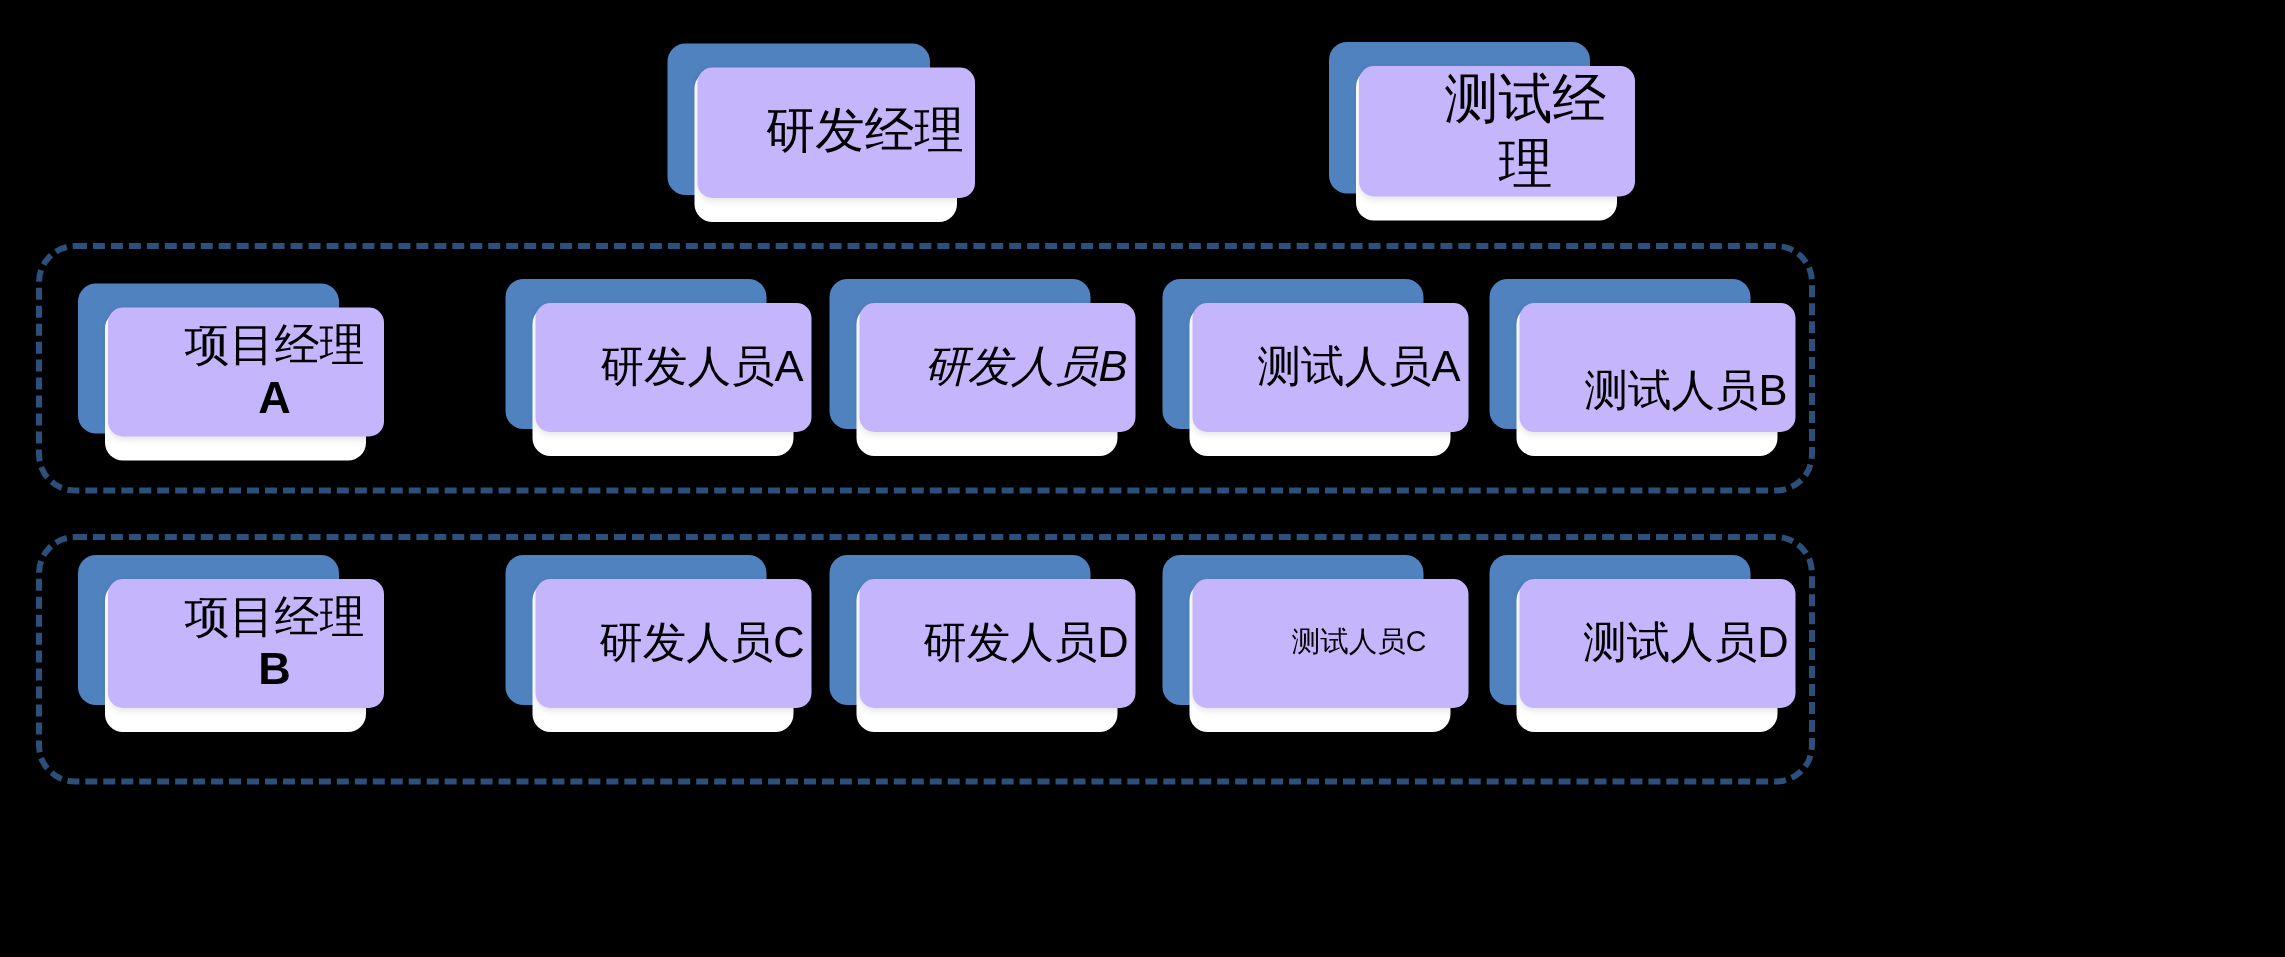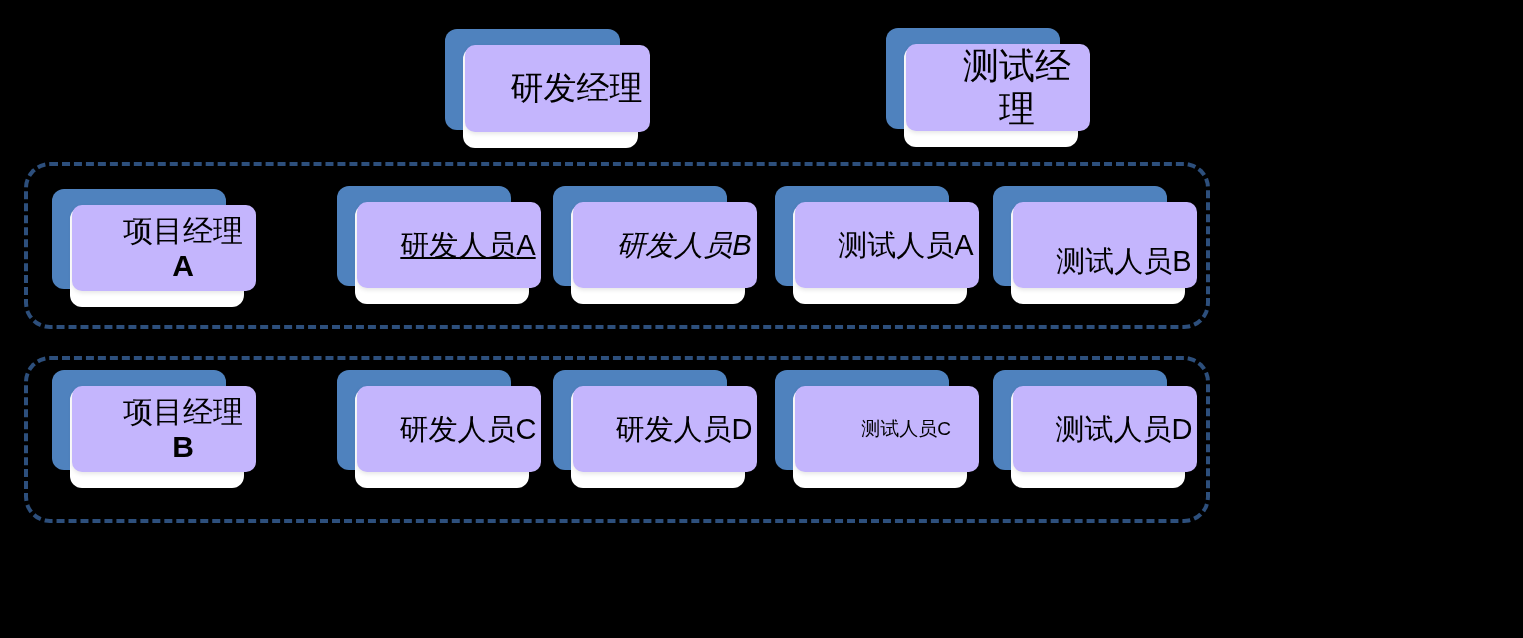--- a/index.html
+++ b/index.html
@@ -95,21 +95,21 @@
         <div class="layer-blue" style="width: 174px; height: 100px;"></div>
         <div class="layer-white" style="left: 18px; top: 18px; width: 174px; height: 100px;"></div>
         <div class="layer-front" style="left: 20px; top: 16px; width: 146px; height: 86px;">
           <div class="label" style="font-size: 30px;"><span>项目经理</span><br><span class="bold-line">A</span></div>
         </div>
       </div>
       <div class="card" style="left: 337px; top: 186px; width: 174px; height: 100px;">
         <div class="layer-blue" style="width: 174px; height: 100px;"></div>
         <div class="layer-white" style="left: 18px; top: 18px; width: 174px; height: 100px;"></div>
         <div class="layer-front" style="left: 20px; top: 16px; width: 146px; height: 86px;">
-          <div class="label" style="font-size: 29px; text-decoration: underline;"><span>研发人员</span><span class="suffix">A</span></div>
+          <div class="label" style="font-size: 29px;"><span>研发人员</span><span class="suffix">A</span></div>
         </div>
       </div>
       <div class="card" style="left: 553px; top: 186px; width: 174px; height: 100px;">
         <div class="layer-blue" style="width: 174px; height: 100px;"></div>
         <div class="layer-white" style="left: 18px; top: 18px; width: 174px; height: 100px;"></div>
         <div class="layer-front" style="left: 20px; top: 16px; width: 146px; height: 86px; font-style: italic;">
           <div class="label" style="font-size: 29px;"><span>研发人员</span><span class="suffix">B</span></div>
         </div>
       </div>
       <div class="card" style="left: 775px; top: 186px; width: 174px; height: 100px;">

